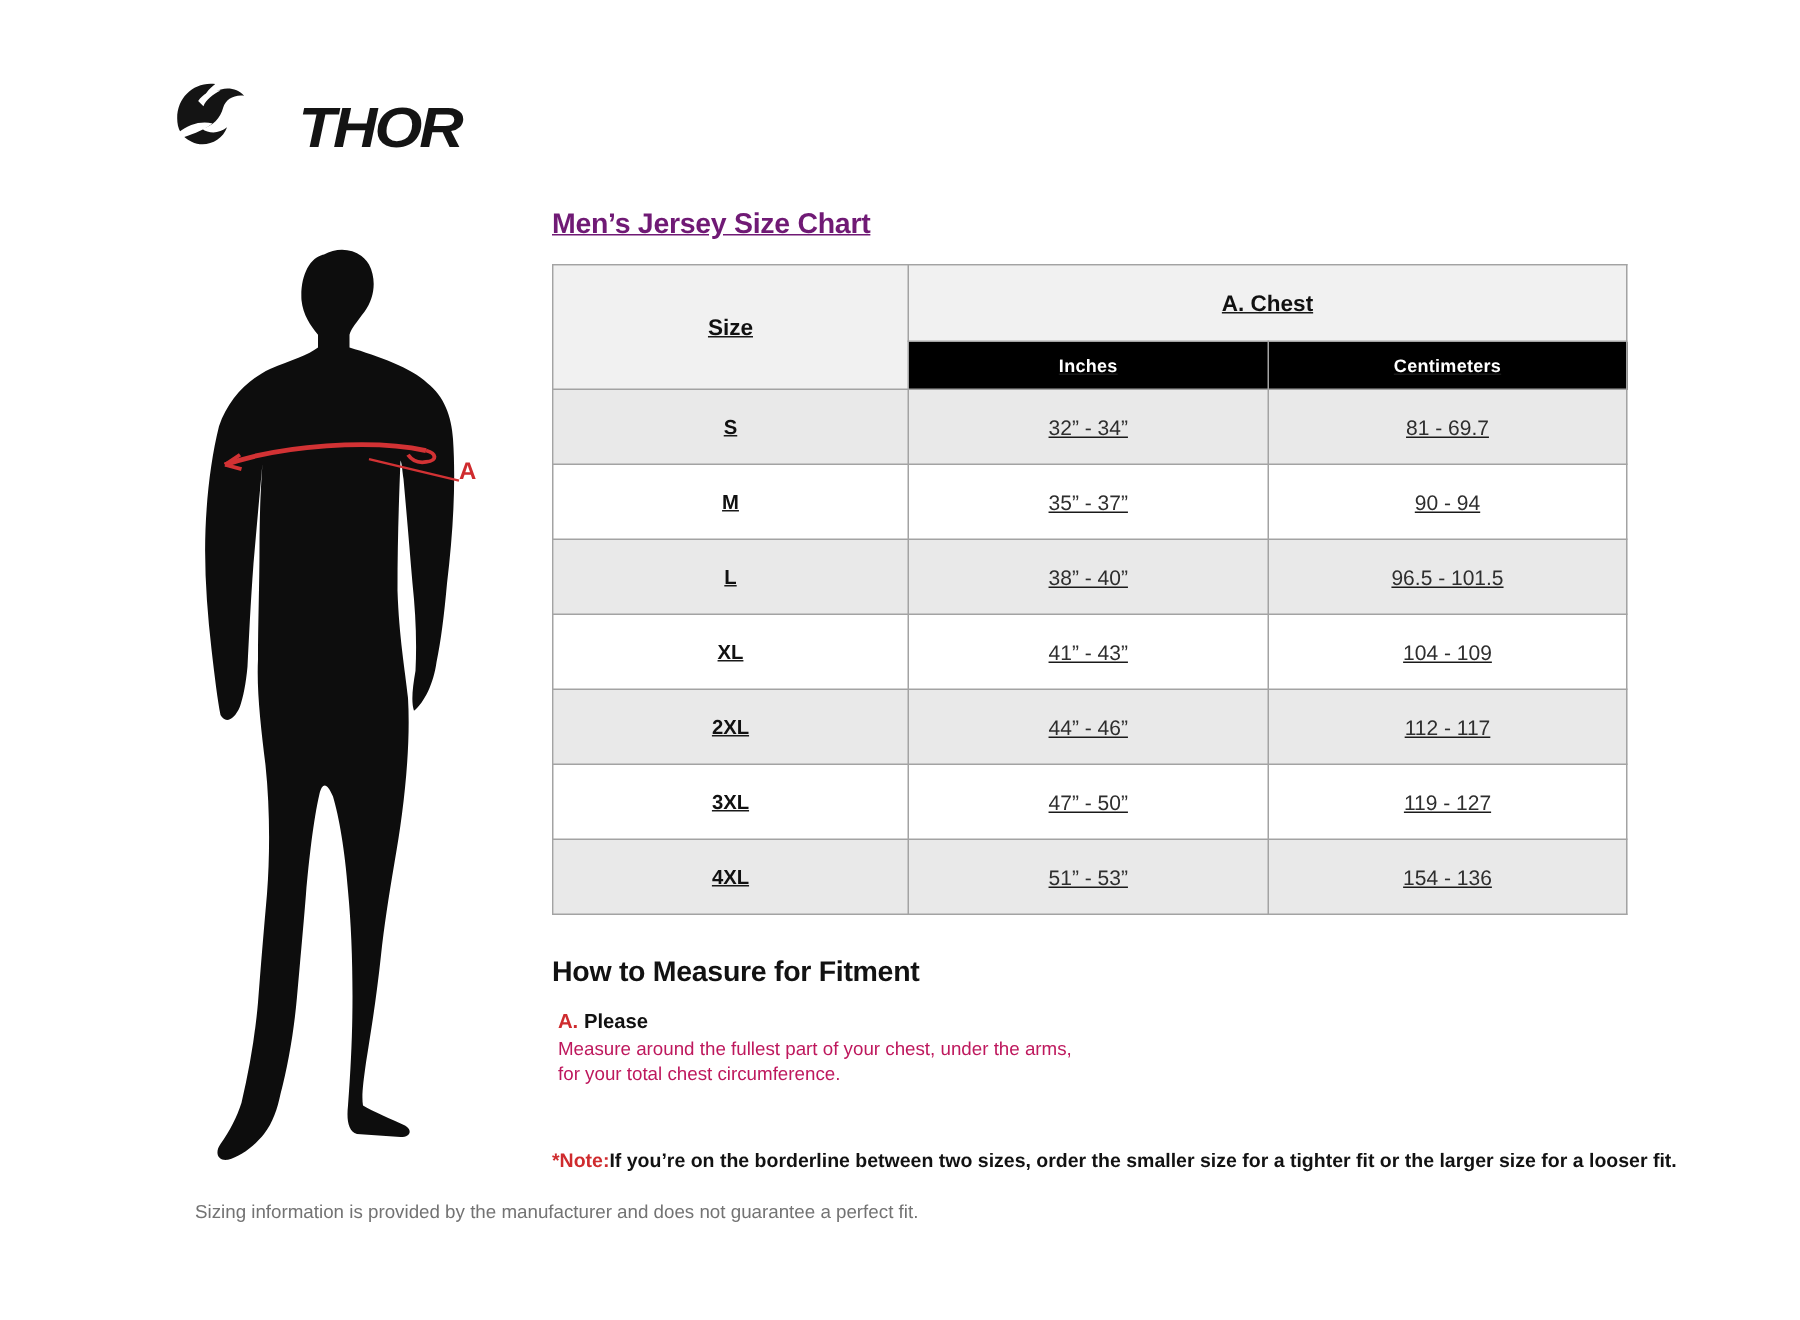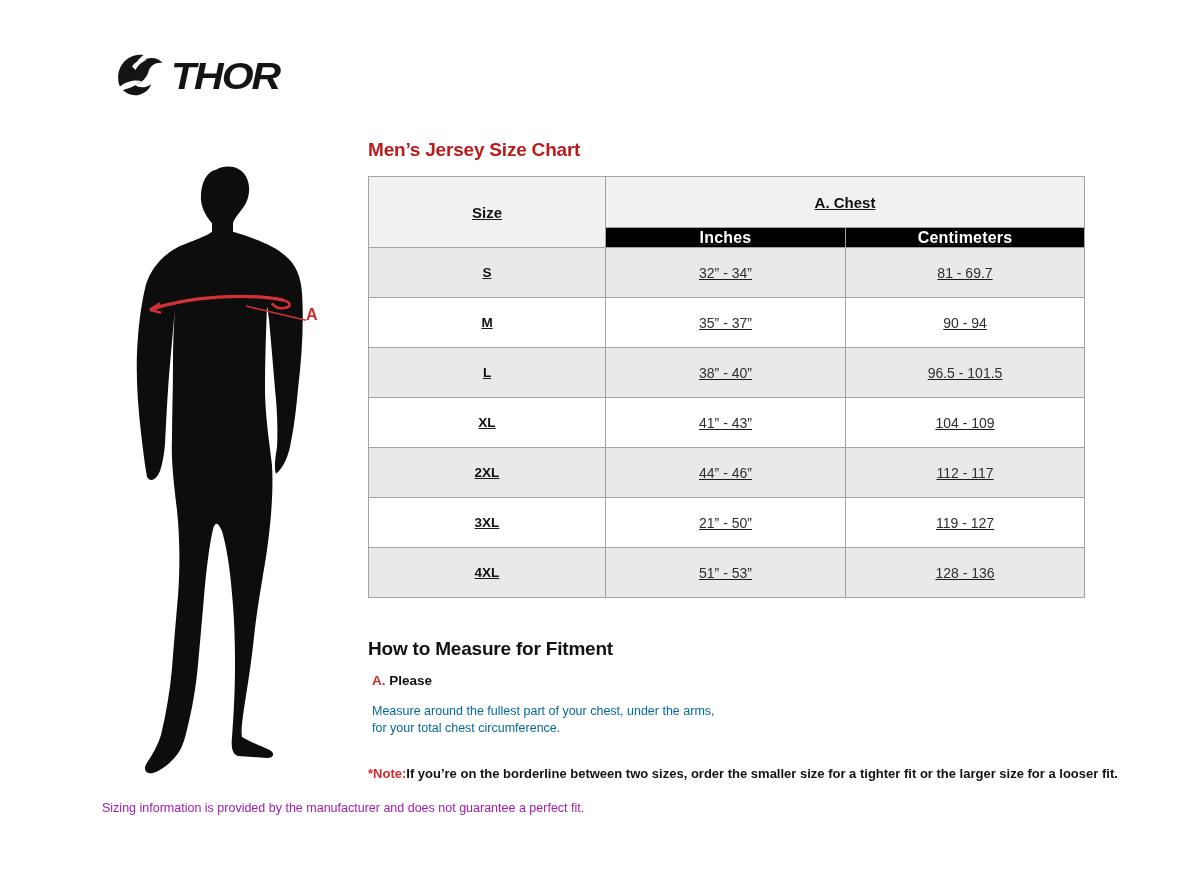--- a/index.html
+++ b/index.html
@@ -7,86 +7,87 @@
   body {
     width:1200px; height:880px;
     font-family:"Liberation Sans", sans-serif;
     color:#1a1a1a;
     position:relative;
     overflow:hidden;
   }
   .page { position:relative; width:1200px; height:880px; background:#fff; }
 
   
-  .logo { position:absolute; left:112px; top:46px; height:60px; display:flex; align-items:center; }
+  .logo { position:absolute; left:112px; top:46px; height:60px; display:flex; align-items:flex-end;gap:28px; }
   .logo-mark { width:56px; height:58px; }
   .brand-text {
     font-size:41px; font-weight:900; font-style:italic;
     letter-spacing:-2px; color:#141414; margin-left:3px;
     transform:scaleY(0.92); line-height:1;
   }
 
   
   .figure-wrap { position:absolute; left:128px; top:164px; width:204px; height:614px; }
   .figure-wrap svg { width:100%; height:100%; }
   .chest-label {
     position:absolute; left:306px; top:307px;
     font-size:16px; font-weight:800; line-height:1;
   }
 
   
   .size-title {
     position:absolute; left:368px; top:139px;
-    font-size:19px; font-weight:800; color:#b91c1c;
+    font-size:19px; font-weight:800; color:#701a75;
     letter-spacing:-0.2px;
+    text-decoration:underline;
   }
   .size-table {
     position:absolute; left:368px; top:176px; width:716px;
     border-collapse:collapse; table-layout:fixed;text-decoration:underline;
   }
   .size-table col.c-size { width:237px; }
   .size-table col.c-in   { width:240px; }
   .size-table col.c-cm   { width:239px; }
   .size-table th, .size-table td {
     border:1px solid #a3a3a3; text-align:center; vertical-align:middle;
   }
   .size-table .th-main {
     background:#f1f1f1; font-size:15px; font-weight:800; color:#111;
     height:51px;
   }
   .size-table .bar-cell {
-    background:#000; color:#fff; font-size:16px; font-weight:700;
-    height:20px; letter-spacing:0.2px;
+    background:#000; color:#fff; font-size:12px; font-weight:700;
+    height:32px; letter-spacing:0.2px;
   }
   .size-table tbody td { height:50px; font-size:14px; color:#2e2e2e; background:#fff; }
   .size-table tbody td.size-cell { font-weight:800; font-size:13.5px; color:#111; }
   .size-table tbody tr.alt td { background:#e9e9e9; }
 
   
   .howto-title {
     position:absolute; left:368px; top:638px;
     font-size:19px; font-weight:700; color:#121212;
     letter-spacing:-0.2px;
   }
   .measure-item { position:absolute; left:372px; top:673px; width:380px; }
   .measure-label { font-size:13.5px; font-weight:800; color:#111; }
   .measure-key { font-weight:800; }
   .measure-desc {
-    margin-top:15px; font-size:12.5px; line-height:1.32; color:#0369a1;
+    margin-top:3px; font-size:12.5px; line-height:1.32; color:#be185d;
     width:360px;
   }
 
   
   .note-line { position:absolute; left:368px; top:766px; font-size:13px; font-weight:700; color:#121212; }
   .note-prefix { font-weight:800; }
 
   
   .footer-text {
-    position:absolute; left:102px; top:800px;
-    font-size:12.5px; line-height:1.38; color:#a21caf;
+    position:absolute; left:130px; top:800px;
+    font-size:12.5px; line-height:1.38; color:#737373;
   }
 </style>
 </head>
 <body>
 
 <div class="page">
 
   <div class="logo">
     <svg class="logo-mark" viewBox="0 0 64 64" aria-hidden="true">
       <path fill="#141414" d="M7 34 C7 18 20 6 36 8 C31 12 27 16 27 22 C35 10 50 8 58 17 C50 16 44 20 42 26 C40 34 34 40 26 42 C31 46 39 46 45 41 C41 52 28 57 18 52 C10 48 7 42 7 34 Z"></path>
@@ -165,27 +166,27 @@
           <td class="inches-cell">41” - 43”</td>
           <td class="centimeters-cell">104 - 109</td>
         </tr>
         <tr class="alt">
           <td class="size-cell">2XL</td>
           <td class="inches-cell">44” - 46”</td>
           <td class="centimeters-cell">112 - 117</td>
         </tr>
         <tr>
           <td class="size-cell">3XL</td>
-          <td class="inches-cell">21” - 50”</td>
+          <td class="inches-cell">47” - 50”</td>
           <td class="centimeters-cell">119 - 127</td>
         </tr>
         <tr class="alt">
           <td class="size-cell">4XL</td>
           <td class="inches-cell">51” - 53”</td>
-          <td class="centimeters-cell">128 - 136</td>
+          <td class="centimeters-cell">154 - 136</td>
         </tr>
       </tbody>
   </table>
 
   <h2 class="howto-title">How to Measure for Fitment</h2>
 
   <div class="measure-item">
     <div class="measure-label">
       <span class="measure-key" style="color: rgb(207, 43, 46);">A.</span>
       <span>Please</span>

